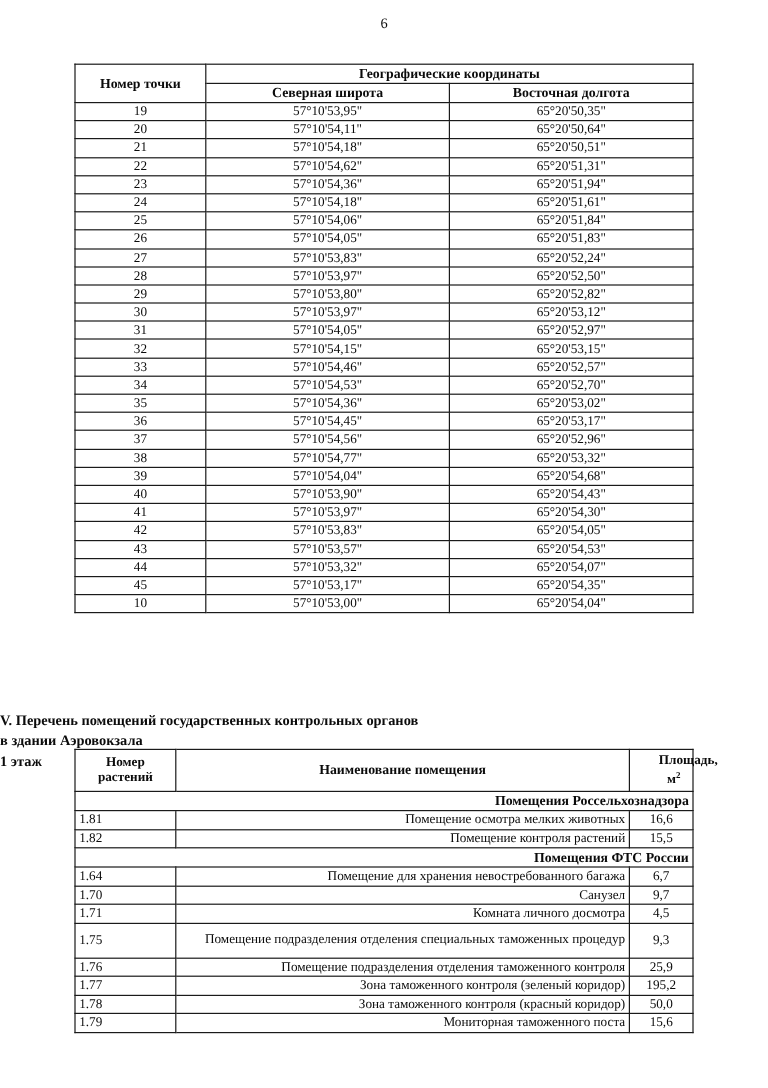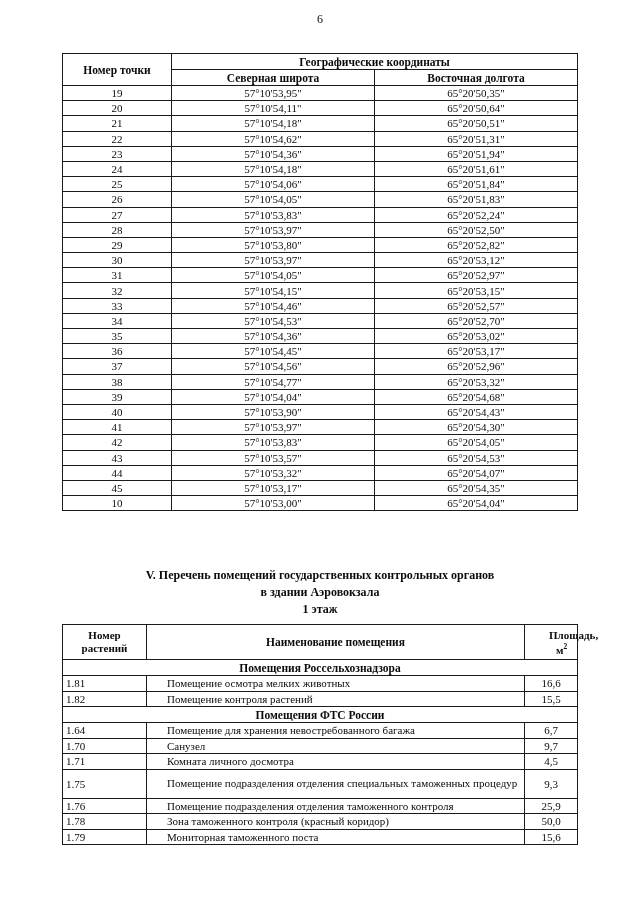--- a/index.html
+++ b/index.html
@@ -78,23 +78,22 @@
   #coords-table td {
     height: 14.2px;
     text-align: center;
     font-size: 11px;
   }
 
   
   .section-heading {
     position: absolute;
     left: 0;
-    top: 567px;
+    top: 592px;
     width: 640px;
-    text-align: center;
     font-weight: bold;
     font-size: 12px;
     line-height: 17px;
   }
   .section-heading .ln { display: block; }
 
   
   #premises-table {
     left: 62px;
     top: 624px;
@@ -115,24 +114,24 @@
   #premises-table th.hdr-area {
     font-size: 11px;
     height: 34px;
     padding-left: 24px;
   }
   #premises-table td {
     font-size: 11px;
     height: 14.5px;
   }
   #premises-table td.c-num { text-align: left; }
-  #premises-table td.c-name { text-align: left; padding-left: 20px; }
+  #premises-table td.c-name { text-align: right; padding-left: 5px; }
   #premises-table td.c-area { text-align: center; margin-left: 42px; }
   #premises-table td.group-row {
-    text-align: center;
+    text-align: right;
     font-weight: bold;
     font-size: 11.5px;
     height: 15px;
   }
   #premises-table tr.tall td { height: 28px; }
   #premises-table tr.tall td.c-name { line-height: 13px; }
   sup { font-size: 7.5px; vertical-align: super; }
 </style>
 </head>
 <body>
@@ -351,20 +350,25 @@
           <td class="c-num">1.75</td>
           <td class="c-name">Помещение подразделения отделения специальных таможенных процедур</td>
           <td class="c-area">9,3</td>
         </tr>
         <tr>
           <td class="c-num">1.76</td>
           <td class="c-name">Помещение подразделения отделения таможенного контроля</td>
           <td class="c-area">25,9</td>
         </tr>
         <tr>
+          <td class="c-num">1.77</td>
+          <td class="c-name">Зона таможенного контроля (зеленый коридор)</td>
+          <td class="c-area">195,2</td>
+        </tr>
+        <tr>
           <td class="c-num">1.78</td>
           <td class="c-name">Зона таможенного контроля (красный коридор)</td>
           <td class="c-area">50,0</td>
         </tr>
         <tr>
           <td class="c-num">1.79</td>
           <td class="c-name">Мониторная таможенного поста</td>
           <td class="c-area">15,6</td>
         </tr>
       </tbody>

